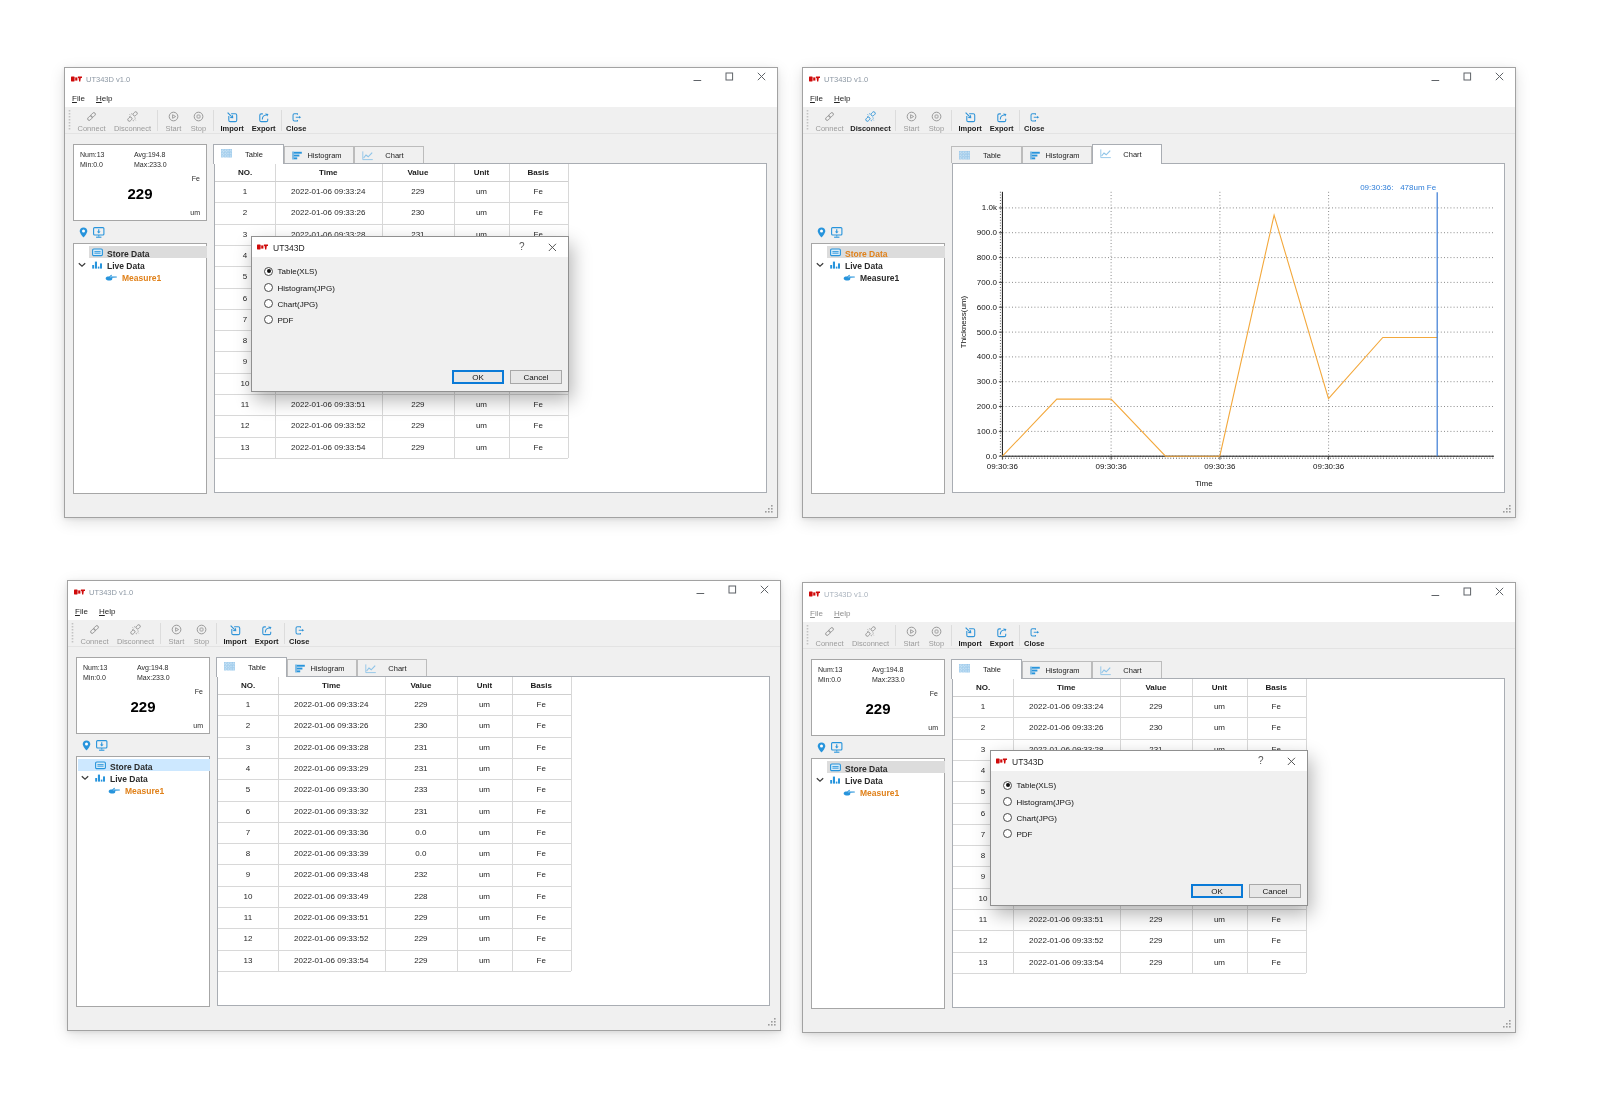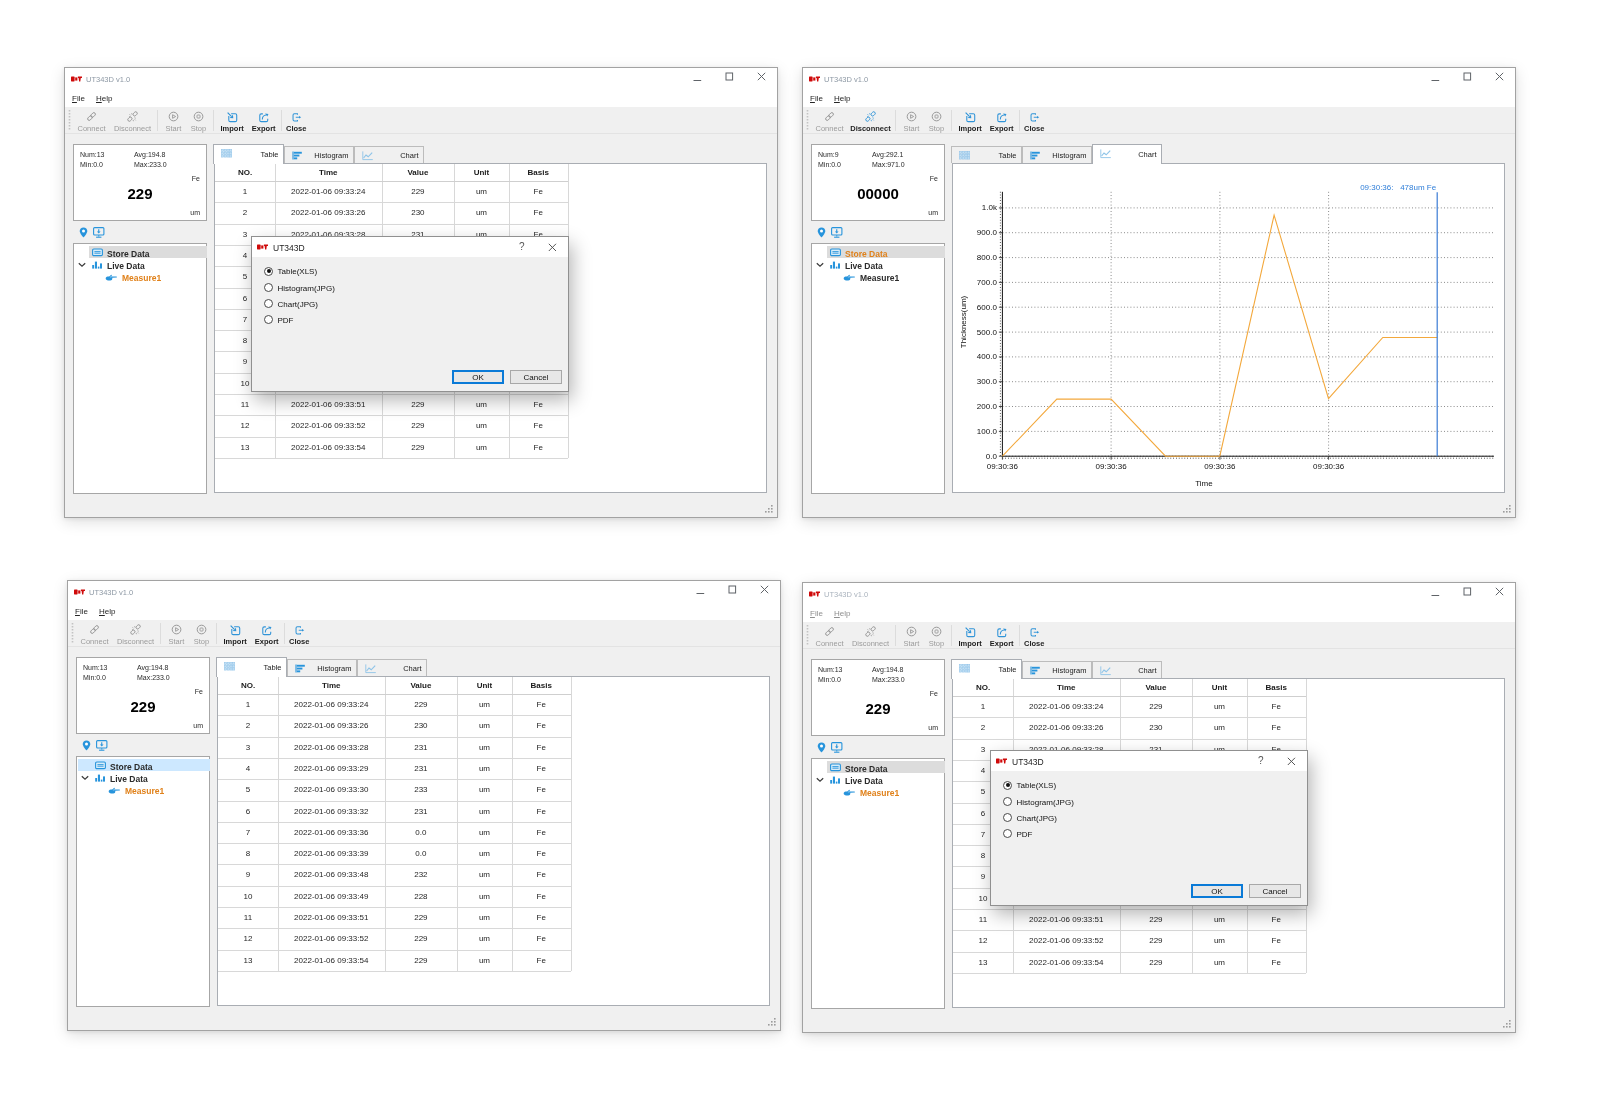--- a/index.html
+++ b/index.html
@@ -2,21 +2,21 @@
 <html><head><meta charset="utf-8"><style>
 *{margin:0;padding:0;box-sizing:border-box}
 html,body{width:1600px;height:1116px;background:#fff;font-family:"Liberation Sans",sans-serif;position:relative;overflow:hidden}
 .win{position:absolute;width:714px;height:451px;background:#f0f0f0;border:1px solid #a2a2a2;box-shadow:0 4px 14px rgba(0,0,0,.13),0 1px 4px rgba(0,0,0,.08)}
 .abs{position:absolute}
 .tbar-sep{position:absolute;top:3px;width:1px;height:21px;background:#dcdcdc}
 .statsbox{position:absolute;left:8px;top:76px;width:134px;height:77px;background:#fff;border:1px solid #a6a6a6}
 .treebox{position:absolute;left:8px;top:175px;width:134px;height:251px;background:#fff;border:1px solid #a6a6a6}
 .panel{position:absolute;left:149px;top:95px;width:553px;height:330px;background:#fff;border:1px solid #a9adb3}
 .tab{position:absolute;height:19px;font-size:7.5px;color:#222}
-.tab .lbl{position:absolute;left:16px;right:4px;top:5px;text-align:right}
+.tab .lbl{position:absolute;left:16px;right:4px;top:5px;text-align:center}
 .tab .ticon{position:absolute;left:7px;top:4px}
 .cell{position:absolute;text-align:center;font-size:8px;color:#1f1f1f;line-height:21.3px;height:21.3px}
 .hcell{position:absolute;text-align:center;font-size:8px;font-weight:600;color:#1a1a1a;line-height:17px;height:17px}
 .dlg{position:absolute;width:318px;height:156px;background:#f0f0f0;border:1px solid #909090;box-shadow:3px 8px 18px rgba(0,0,0,.30);z-index:50}
 .dlg .dtitle{position:absolute;left:0;top:0;right:0;height:20px;background:#fff}
 .radio{position:absolute;width:9px;height:9px;border:1px solid #4a4a4a;border-radius:50%;background:#fff}
 .radio.sel::after{content:"";position:absolute;left:1.5px;top:1.5px;width:4px;height:4px;border-radius:50%;background:#111}
 .rlbl{position:absolute;font-size:8px;color:#111}
 .btn{position:absolute;width:52px;height:14px;background:#e7e7e7;font-size:8px;color:#111;text-align:center;line-height:12px}
 </style></head><body>
@@ -367,29 +367,20 @@
     </svg>
     <div class="abs" style="left:168.7px;top:56px;width:60px;text-align:center;font-size:7.5px;font-weight:600;color:#1c1c1c">Export</div>
     <svg class="abs" style="left:225.7px;top:43.5px" width="11" height="11" viewBox="0 0 11 11">
       <g transform="scale(0.85)">
         <path d="M7.6,3.2 V2.0 H4.0 Q2.4,2.0 2.4,3.6 V8.9 Q2.4,10.5 4.0,10.5 H7.6 V9.3" fill="none" stroke="#3094d8" stroke-width="1.2"></path>
         <path d="M5.6,6.2 H10.2" stroke="#3094d8" stroke-width="1.1"></path>
         <path d="M12.0,6.2 L9.4,4.7 L9.4,7.7 Z" fill="#3094d8"></path>
       </g>
     </svg>
     <div class="abs" style="left:201.2px;top:56px;width:60px;text-align:center;font-size:7.5px;font-weight:600;color:#1c1c1c">Close</div>
-    <div class="statsbox">
-      <div class="abs" style="left:6px;top:6px;font-size:7px;color:#2a2a2a">Num:9</div>
-      <div class="abs" style="left:60px;top:6px;font-size:7px;color:#2a2a2a">Avg:292.1</div>
-      <div class="abs" style="left:6px;top:15.5px;font-size:7px;color:#2a2a2a">Min:0.0</div>
-      <div class="abs" style="left:60px;top:15.5px;font-size:7px;color:#2a2a2a">Max:971.0</div>
-      <div class="abs" style="right:6px;top:30px;font-size:7px;color:#2a2a2a">Fe</div>
-      <div class="abs" style="left:0;top:40px;width:132px;text-align:center;font-size:15px;font-weight:700;color:#000">00000</div>
-      <div class="abs" style="right:6px;top:64px;font-size:7px;color:#2a2a2a">um</div>
-    </div>
     <svg class="abs" style="left:14px;top:159px" width="9" height="11" viewBox="0 0 9 11">
       <path d="M4.5,0.4 C2.2,0.4 0.7,2.0 0.7,4.1 C0.7,6.7 4.5,10.6 4.5,10.6 C4.5,10.6 8.3,6.7 8.3,4.1 C8.3,2.0 6.8,0.4 4.5,0.4 Z" fill="#2794dc"></path>
       <circle cx="4.5" cy="4.0" r="1.5" fill="#fff"></circle>
     </svg>
     <svg class="abs" style="left:28px;top:159px" width="12" height="11" viewBox="0 0 12 11">
       <rect x="0.6" y="0.6" width="10.3" height="7.4" rx="1.0" fill="none" stroke="#2794dc" stroke-width="1.1"></rect>
       <path d="M5.75,2.2 V4.9" stroke="#2794dc" stroke-width="1.1"></path>
       <path d="M5.75,6.4 L3.9,4.4 H7.6 Z" fill="#2794dc"></path>
       <path d="M5.75,8.2 V9.6" stroke="#2794dc" stroke-width="1.1"></path>
       <path d="M3.1,10.2 H8.4" stroke="#2794dc" stroke-width="1.1"></path>

